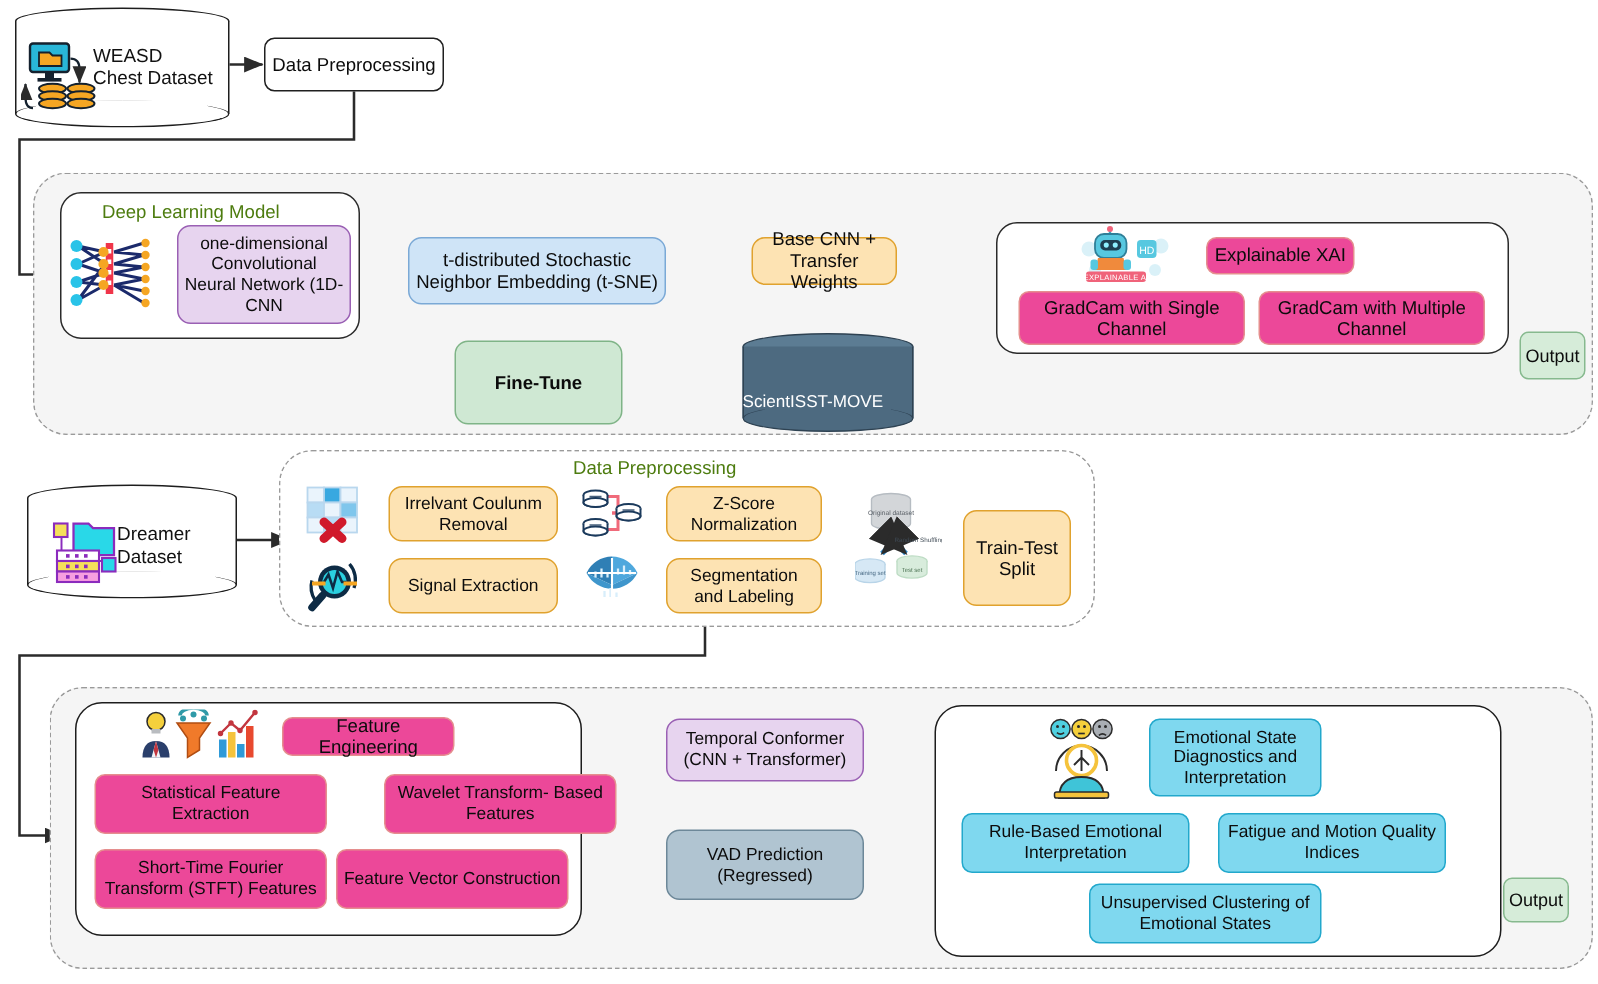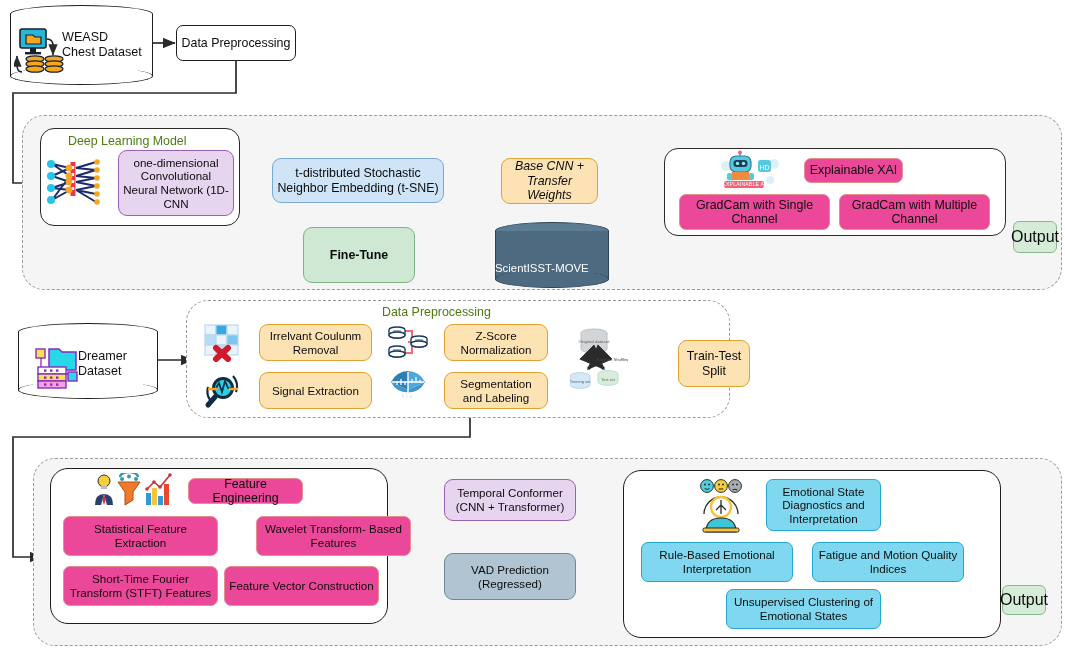--- a/index.html
+++ b/index.html
@@ -16,21 +16,21 @@
   .node.sm{font-size:11.6px;line-height:13.6px;}
 
   .n-plain{border-color:#1f1f1f;background:#ffffff;}
   .n-purple{background:#e7d4ef;border-color:#9a60b4;border-radius:9px;}
   .n-blue{background:#cfe4f7;border-color:#7ba9d6;border-radius:9px;}
   .n-green{background:#cfe8d3;border-color:#7fb487;border-radius:9px;}
   .n-orange{background:#fde3b3;border-color:#e0a22e;border-radius:9px;}
   .n-red{background:#ec4899;border-color:#e58e8e;border-radius:7px;}
   .n-cyan{background:#7fd8ef;border-color:#22a8cc;border-radius:7px;}
   .n-slate{background:#b0c4d1;border-color:#6d8899;border-radius:9px;}
-  .n-outgreen{background:#d6ecd9;border-color:#86b98e;border-radius:6px;font-size:16px;}
+  .n-outgreen{background:#d6ecd9;border-color:#86b98e;border-radius:6px;font-size:12px;}
 
   
   .panel-dash{border:1.6px dashed #9a9a9a;border-radius:22px;background:#f5f5f5;}
   .panel-solid{border:1.5px solid #1d1d1d;border-radius:18px;background:#ffffff;}
   .panel-inner{border:1.4px solid #2a2a2a;border-radius:14px;background:#ffffff;}
   .panel-label{position:absolute;font-size:12.4px;color:#4d7c0f;white-space:nowrap;}
 
   
   .cyl{position:absolute;}
   .cyl .body{position:absolute;left:0;right:0;top:9px;bottom:9px;
@@ -177,21 +177,21 @@
           <circle cx="57" cy="48" r="2.8"></circle>
       </g>
     </svg>
   </div>
   <div class="abs node n-purple sm" style="left:118px;top:150px;width:116px;height:66px;">one-dimensional Convolutional Neural Network (1D-CNN</div>
 
   <div class="abs node n-blue" style="left:272px;top:158px;width:172px;height:45px;">t-distributed Stochastic Neighbor Embedding (t-SNE)</div>
 
   <div class="abs node n-green" style="left:303px;top:227px;width:112px;height:56px;font-weight:bold;">Fine-Tune</div>
 
-  <div class="abs node n-orange" style="left:501px;top:158px;width:97px;height:46px;font-style:italic;">Base CNN + Transfer Weights</div>
+  <div class="abs node n-orange" style="left:501px;top:158px;width:97px;height:32px;">Base CNN + Transfer Weights</div>
 
   <div class="cyl dark" style="left:495px;top:222px;width:114px;height:66px;">
     <div class="top"></div>
       <div class="body"></div>
       <div class="bot"></div>
   </div>
   <div class="cyl-label onDark" style="left:495px;top:261px;width:114px;">ScientISST-MOVE</div>
 
   <div class="abs panel-inner" style="left:664px;top:148px;width:342px;height:88px;"></div>
   <div class="ic" style="left:716px;top:150px;width:68px;height:40px;">
@@ -356,21 +356,21 @@
         <path d="M0,48 v9 a10,3.4 0 0 0 20,0 v-9" fill="#d6e8f5"></path>
       </g>
       <text x="10" y="55" font-size="4" fill="#4a6b85" text-anchor="middle" font-family="Liberation Sans, sans-serif">Training set</text>
       <g stroke="#bddcc4" stroke-width="0.9">
         <ellipse cx="38" cy="46" rx="10" ry="3.4" fill="#d8ecdc"></ellipse>
         <path d="M28,46 v8 a10,3.4 0 0 0 20,0 v-8" fill="#d8ecdc"></path>
       </g>
       <text x="38" y="53" font-size="4" fill="#4f7556" text-anchor="middle" font-family="Liberation Sans, sans-serif">Test set</text>
     </svg>
   </div>
-  <div class="abs node n-orange" style="left:642px;top:340px;width:72px;height:47px;margin-left:36px;">Train-Test Split</div>
+  <div class="abs node n-orange" style="left:642px;top:340px;width:72px;height:64px;">Train-Test Split</div>
 
   <div class="abs panel-dash" style="left:33px;top:458px;width:1029px;height:188px;"></div>
 
   <div class="abs panel-solid" style="left:50px;top:468px;width:338px;height:156px;"></div>
   <div class="ic" style="left:92px;top:473px;width:84px;height:34px;">
     <svg width="84" height="34" viewBox="0 0 84 34">
       <g>
         <circle cx="12" cy="8" r="6" fill="#f5d03c" stroke="#2b2b2b" stroke-width="1"></circle>
         <rect x="9" y="13" width="6" height="3" fill="#b9bcc0"></rect>
         <path d="M3,32 q0,-11 9,-11 q9,0 9,11 z" fill="#2a3f6b"></path>

